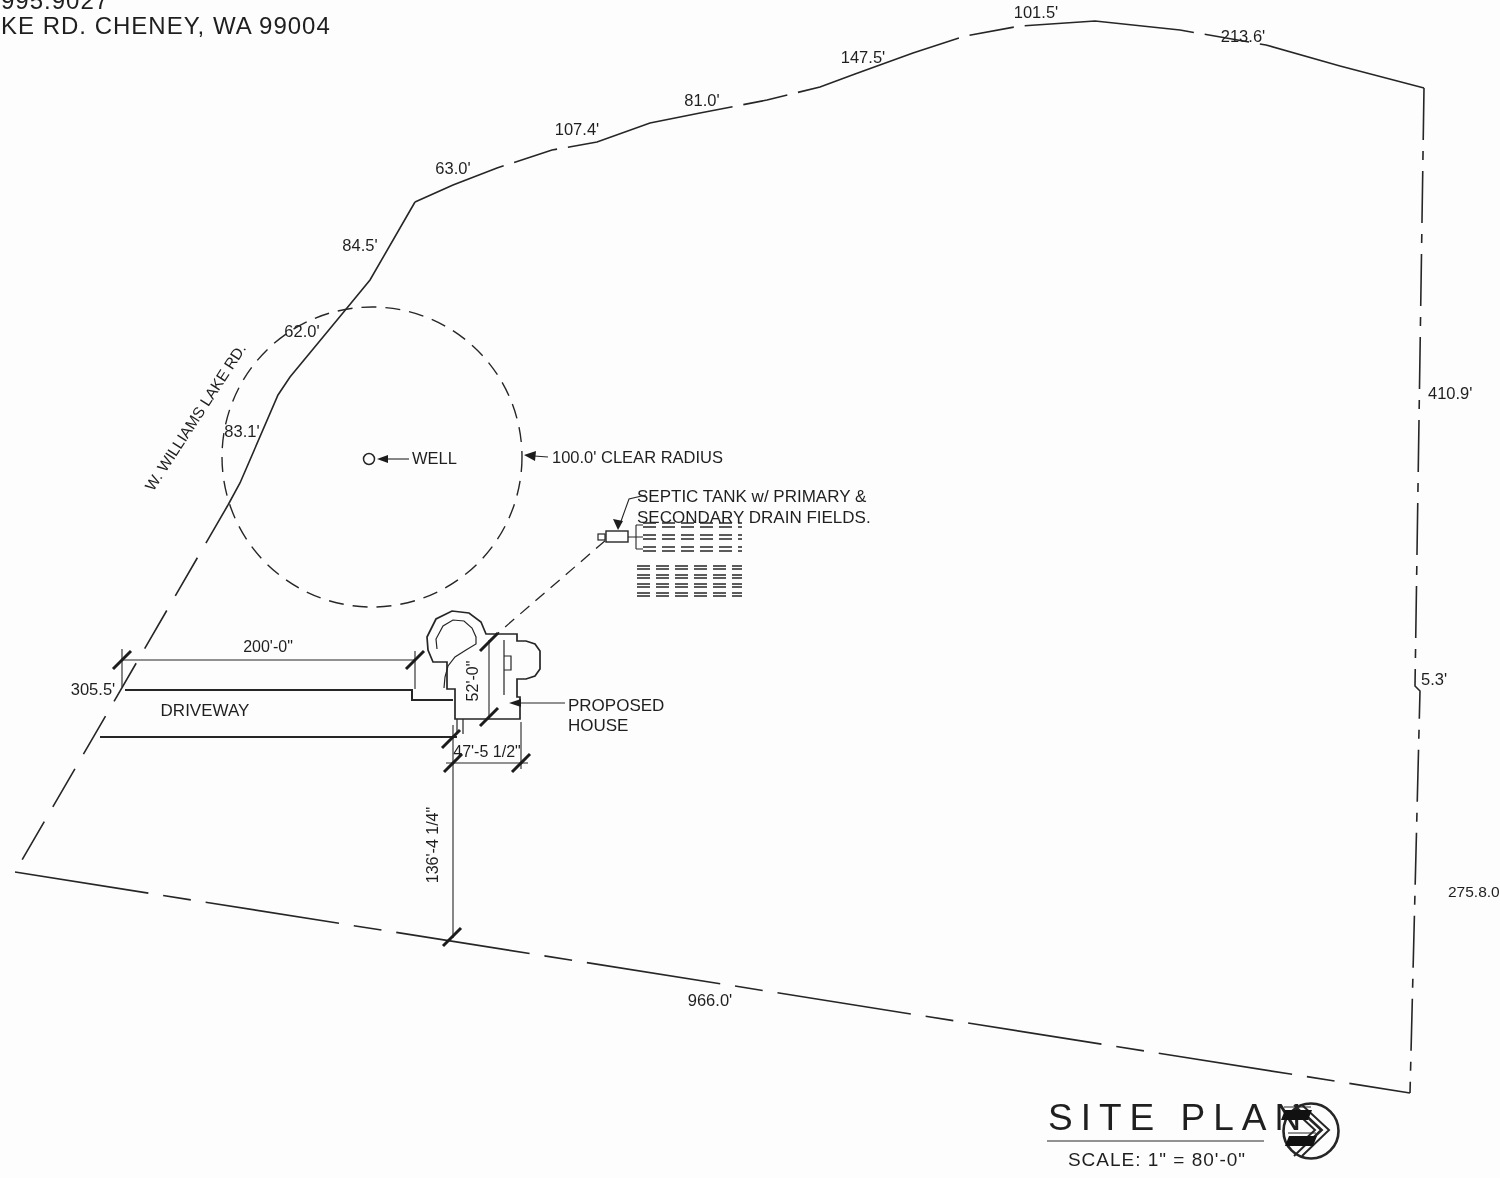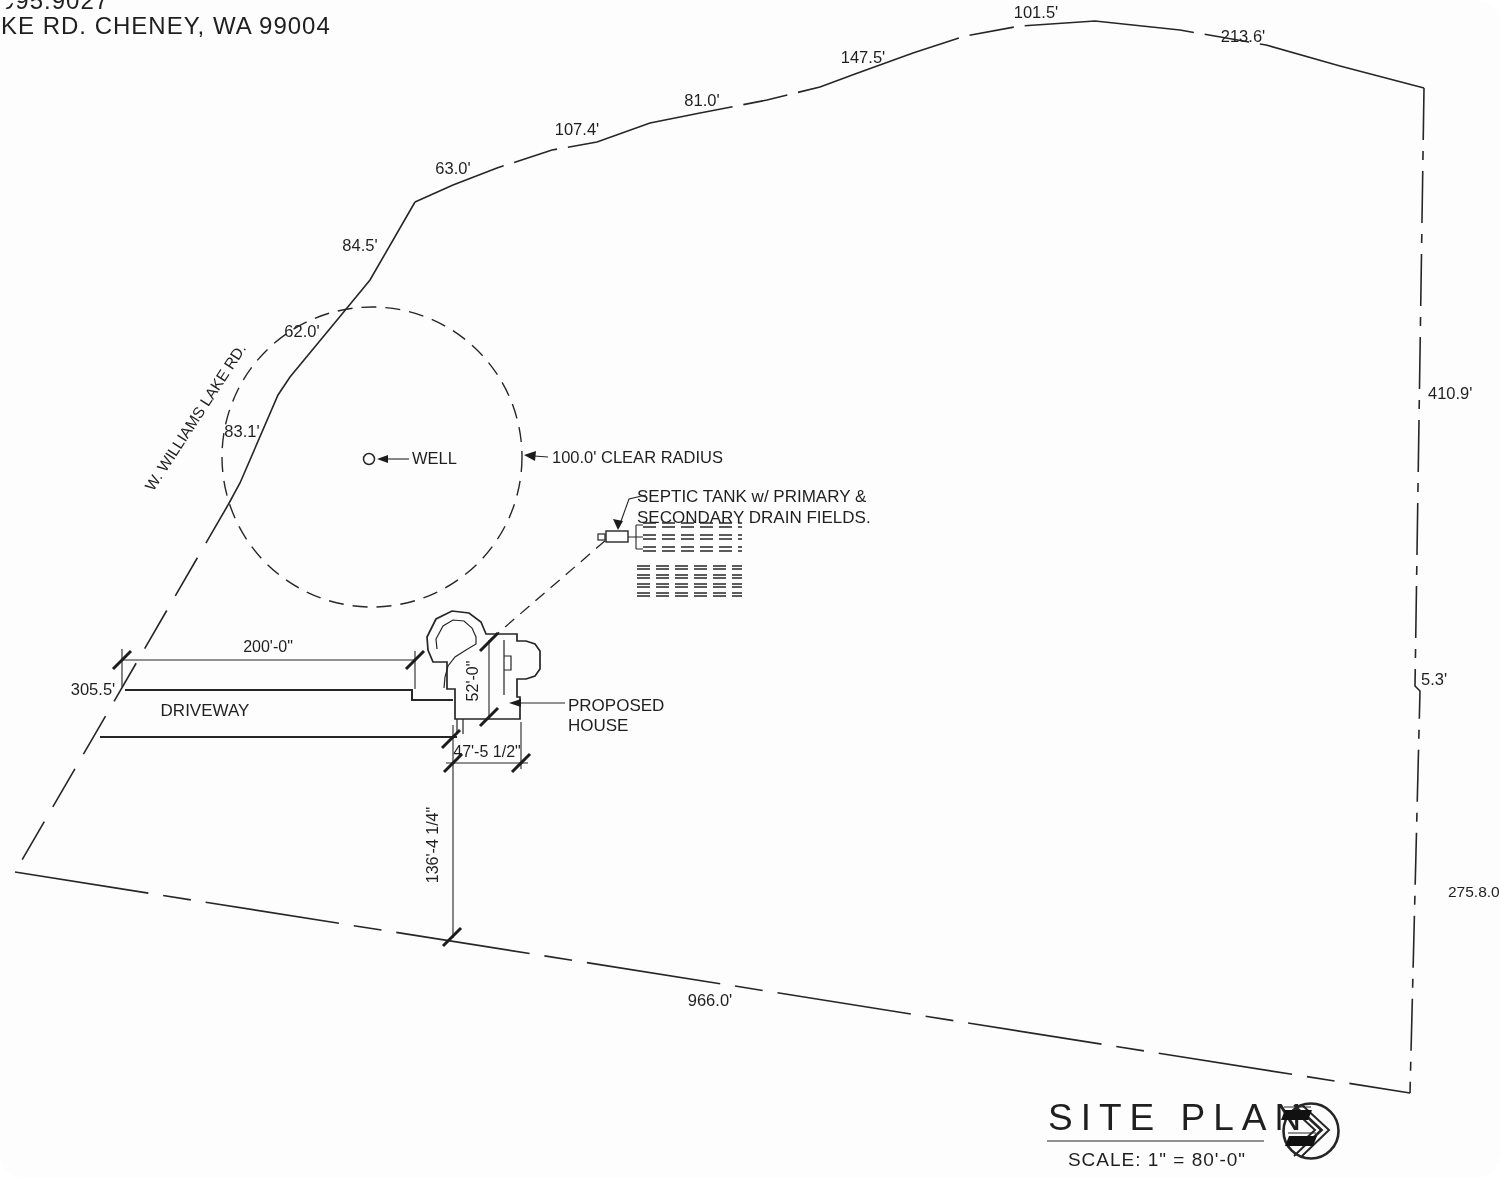--- a/index.html
+++ b/index.html
@@ -2,21 +2,20 @@
 <html><head>
 <meta charset="utf-8">
 <style>
   html,body{margin:0;padding:0;background:#ffffff;}
   .page{
     position:relative;
     width:1500px;height:1178px;
     background:#fdfdfd;
     overflow:hidden;
     font-family:"Liberation Sans", sans-serif;
-    border-radius:24px;
   }
   svg{position:absolute;inset:0;display:block;}
   text{fill:#1f1f1f;font-family:"Liberation Sans", sans-serif;}
   .ln{stroke:#262626;fill:none;}
   .tick{stroke:#1c1c1c;stroke-width:3;}
   .thin{stroke-width:1.1;}
   .dimtxt{font-size:16px;}
   .seglab{font-size:16.5px;}
 </style>
 </head>

